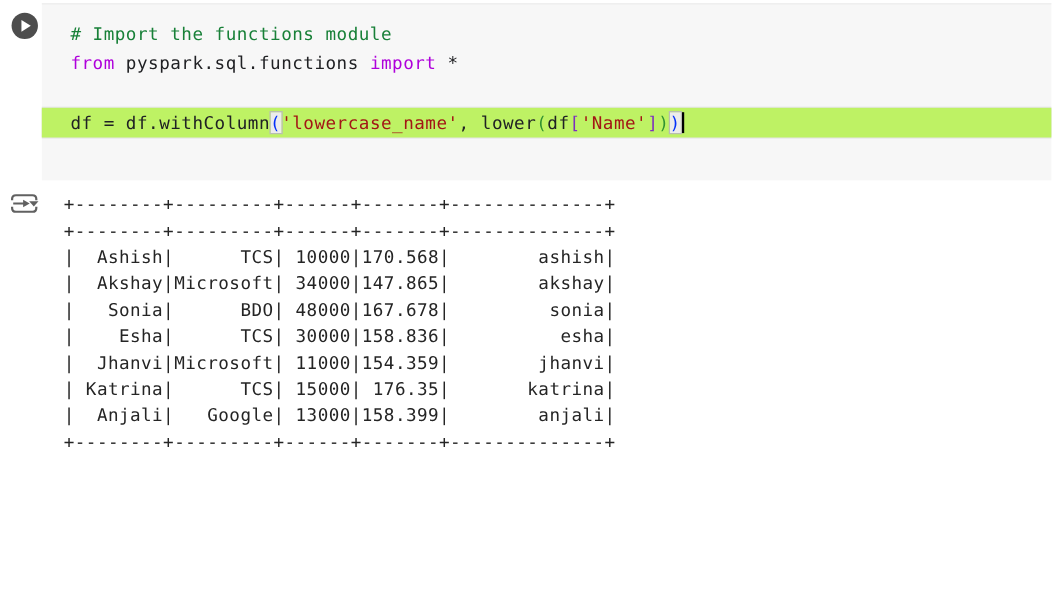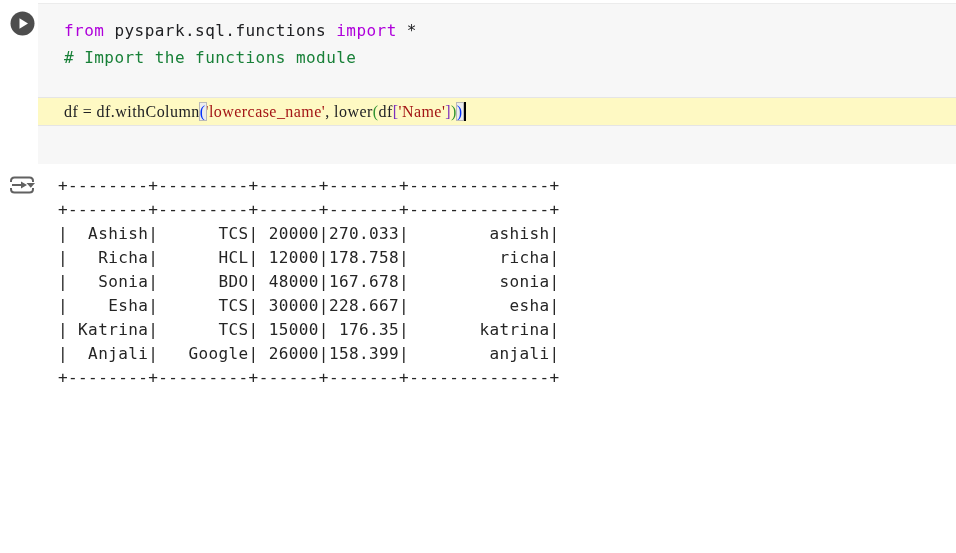--- a/index.html
+++ b/index.html
@@ -31,23 +31,22 @@
   }
   .code-line {
     height: 27px; line-height: 27px;
     padding-left: 26px;
     white-space: pre;
     font-size: 16px;
     letter-spacing: 0.45px;
     color: var(--plain, #202124);
   }
   .code-line.active {
-    background: #fef9c3;
+    background: #bef264;
     box-shadow: 0 -1px 0 #e5e5e5, 0 1px 0 #e5e5e5;
-    font-family: Liberation Serif, serif;
   }
   .tok-comment { color: var(--comment, #188038); }
   .tok-keyword { color: var(--keyword, #af00db); }
   .tok-string  { color: var(--string,  #a31515); }
   .tok-plain   { color: var(--plain,   #202124); }
   .tok-b1 { color: var(--bracket1, #0431fa); }
   .tok-b2 { color: var(--bracket2, #319331); }
   .tok-b3 { color: var(--bracket3, #7d2fbe); }
   .tok-match {
     background: #ececec;
@@ -80,22 +79,22 @@
     font-size: 16px;
     letter-spacing: 0.4px;
     color: var(--output-text, #252525);
   }
 </style>
 </head>
 <body>
 
 <div class="cell">
   <div class="editor" id="editor">
+      <div class="code-line"><span class="tok-comment"># Import the functions module</span></div>
       <div class="code-line"><span class="tok-keyword">from</span><span class="tok-plain"> pyspark.sql.functions </span><span class="tok-keyword">import</span><span class="tok-plain"> *</span></div>
-      <div class="code-line"><span class="tok-comment"># Import the functions module</span></div>
       <div class="code-line">&nbsp;</div>
       <div class="code-line active"><span class="tok-plain">df = df.withColumn</span><span class="tok-b1 tok-match">(</span><span class="tok-string">'lowercase_name'</span><span class="tok-plain">, lower</span><span class="tok-b2">(</span><span class="tok-plain">df</span><span class="tok-b3">[</span><span class="tok-string">'Name'</span><span class="tok-b3">]</span><span class="tok-b2">)</span><span class="tok-b1 tok-match">)</span><span class="cursor"></span></div>
     </div>
 </div>
 
 <button class="runbtn" title="">
   <svg width="27" height="27" viewBox="0 0 27 27">
     <circle cx="13.5" cy="13.5" r="12" fill="#4d4d4d"></circle>
     <path d="M10.5 8.2 L19 13.5 L10.5 18.8 Z" fill="#ffffff"></path>
   </svg>
@@ -107,21 +106,22 @@
       <path d="M4 11 V10 Q4 6.5 7.5 6.5 H22.5 Q26 6.5 26 10 V11" stroke="#616161" stroke-width="2"></path>
       <path d="M4 17 V18 Q4 21.5 7.5 21.5 H22.5 Q26 21.5 26 18 V17" stroke="#616161" stroke-width="2"></path>
       <path d="M5 14 H15" stroke="#616161" stroke-width="2"></path>
       <path d="M14 10.5 L20 14 L14 17.5 Z" fill="#616161"></path>
       <path d="M19.5 12 H28 L23.75 16.8 Z" fill="#616161"></path>
     </svg>
   </button>
   <div class="out-text" id="out-text">
       <div class="out-line">+--------+---------+------+-------+--------------+</div>
       <div class="out-line">+--------+---------+------+-------+--------------+</div>
-      <div class="out-line">|  Ashish|      TCS| 20000|270.033|        ashish|</div>
-      <div class="out-line">|   Richa|      HCL| 12000|178.758|         richa|</div>
+      <div class="out-line">|  Ashish|      TCS| 10000|170.568|        ashish|</div>
+      <div class="out-line">|  Akshay|Microsoft| 34000|147.865|        akshay|</div>
       <div class="out-line">|   Sonia|      BDO| 48000|167.678|         sonia|</div>
-      <div class="out-line">|    Esha|      TCS| 30000|228.667|          esha|</div>
+      <div class="out-line">|    Esha|      TCS| 30000|158.836|          esha|</div>
+      <div class="out-line">|  Jhanvi|Microsoft| 11000|154.359|        jhanvi|</div>
       <div class="out-line">| Katrina|      TCS| 15000| 176.35|       katrina|</div>
-      <div class="out-line">|  Anjali|   Google| 26000|158.399|        anjali|</div>
+      <div class="out-line">|  Anjali|   Google| 13000|158.399|        anjali|</div>
       <div class="out-line">+--------+---------+------+-------+--------------+</div>
     </div>
 </div>
 
 </body></html>

